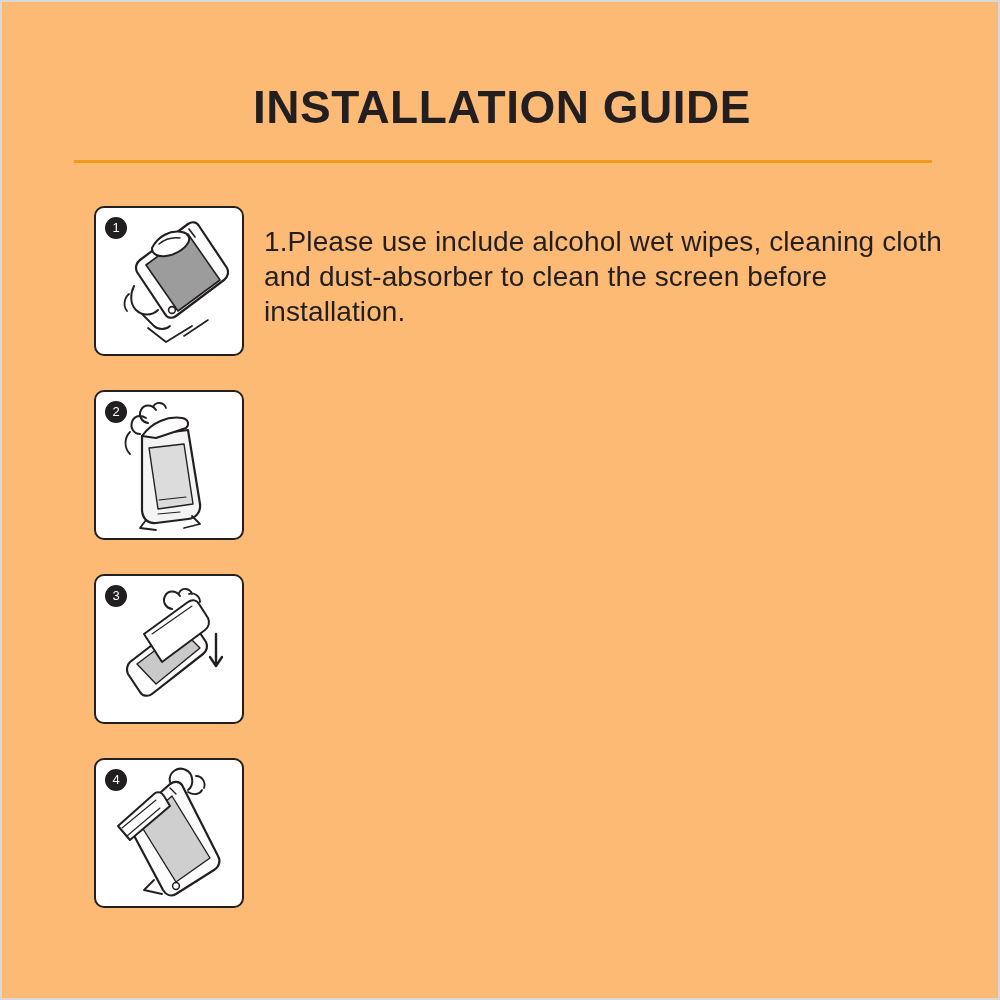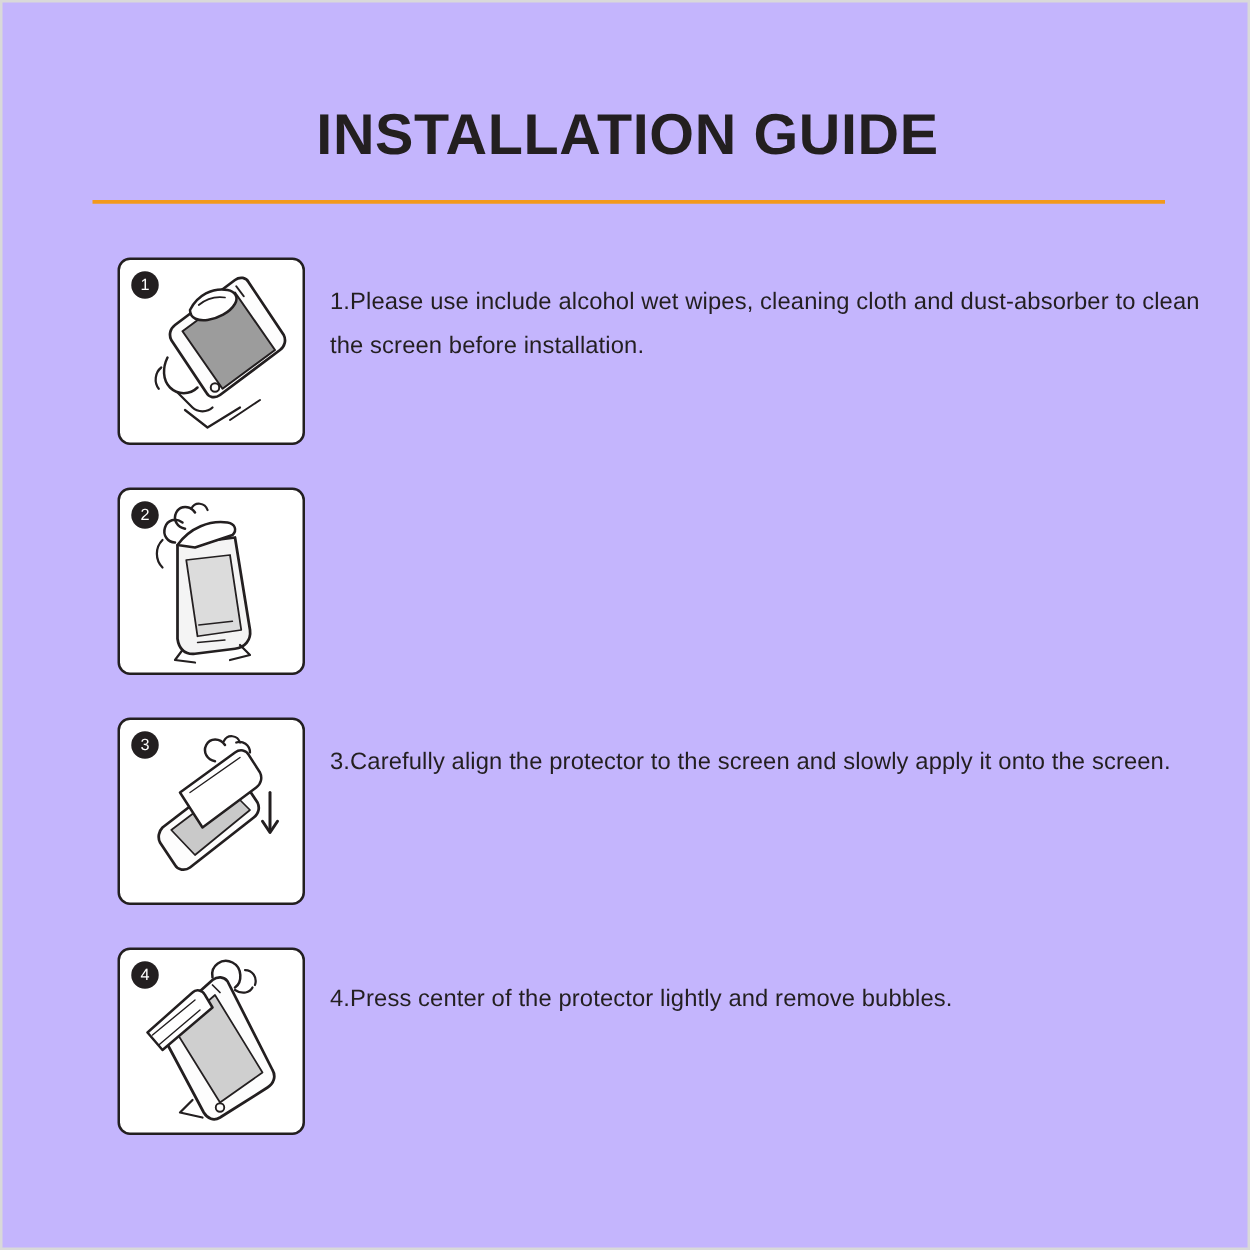--- a/index.html
+++ b/index.html
@@ -13,21 +13,21 @@
     font-family: "Liberation Sans", sans-serif;
     color: #231f20;
     overflow: hidden;
   }
   .page {
     position: relative;
     width: 1000px;
     height: 1000px;
     box-sizing: border-box;
     border: 2px solid #d9d9d9;
-    background: #c4b5fd;
+    background: #fdba74;
   }
   .title {
     position: absolute;
     top: 78px;
     left: 0;
     width: 1000px;
     text-align: center;
     font-size: 46px;
     font-weight: bold;
     letter-spacing: 0.5px;
@@ -80,21 +80,21 @@
     font-family: "Liberation Sans", sans-serif;
     z-index: 5;
   }
   .art {
     position: absolute;
     inset: 0;
   }
   .step-text {
     margin-left: 20px;
     padding-top: 18px;
-    font-size: 19px;
+    font-size: 28px;
     line-height: 35px;
     color: #231f20;
     max-width: 700px;
     letter-spacing: 0.1px;
   }
   .step-2 .step-text, .step-4 .step-text { padding-top: 24px; }
   .step-3 .step-text { padding-top: 18px; }
 </style>
 </head>
 <body>
@@ -177,21 +177,20 @@
 
             <path d="M84 20 C80 14 72 14 69 20 C66 26 70 32 76 33" stroke-width="2"></path>
             <path d="M96 18 C94 12 86 11 83 17" stroke-width="1.8"></path>
             <path d="M104 26 C104 20 98 16 93 18" stroke-width="1.8"></path>
 
             <path d="M120 58 L120 88" stroke-width="2.4"></path>
             <path d="M114 81 L120 90 L126 81" stroke-width="2.4" fill="none"></path>
           </g>
         </svg>
       </div>
-      <div class="step-text">3.Carefully align the protector to  the screen and slowly apply it onto the screen.</div>
     </div>
 
     <div class="step step-4">
       <div class="thumb">
         <div class="badge">4</div>
         <svg class="art" viewBox="0 0 146 146">
           <g fill="none" stroke="#231f20" stroke-width="2.2" stroke-linejoin="round" stroke-linecap="round">
 
             <path d="M36 58 L74 24 C78 21 83 21 86 25 L122 96 C125 101 123 107 118 110 L80 134 C75 137 70 135 67 130 L34 68 C32 64 33 61 36 58 Z" fill="#fdfdfd"></path>
             <path d="M44 64 L76 36 L114 98 L80 122 Z" fill="#cfcfcf" stroke-width="1.4"></path>
@@ -203,17 +202,16 @@
             <path d="M31 76 L64 48" stroke-width="1.1"></path>
 
             <path d="M74 22 C72 12 82 6 90 10 C98 14 98 26 92 30" stroke-width="2"></path>
             <path d="M100 16 C106 16 110 22 108 28" stroke-width="1.8"></path>
             <path d="M92 32 C98 36 104 34 106 30" stroke-width="1.8"></path>
 
             <path d="M58 120 L48 130 L66 134" stroke-width="1.8"></path>
           </g>
         </svg>
       </div>
-      <div class="step-text">4.Press center of the protector lightly and remove bubbles.</div>
     </div>
 
   </div>
 </div>
 
 </body></html>

